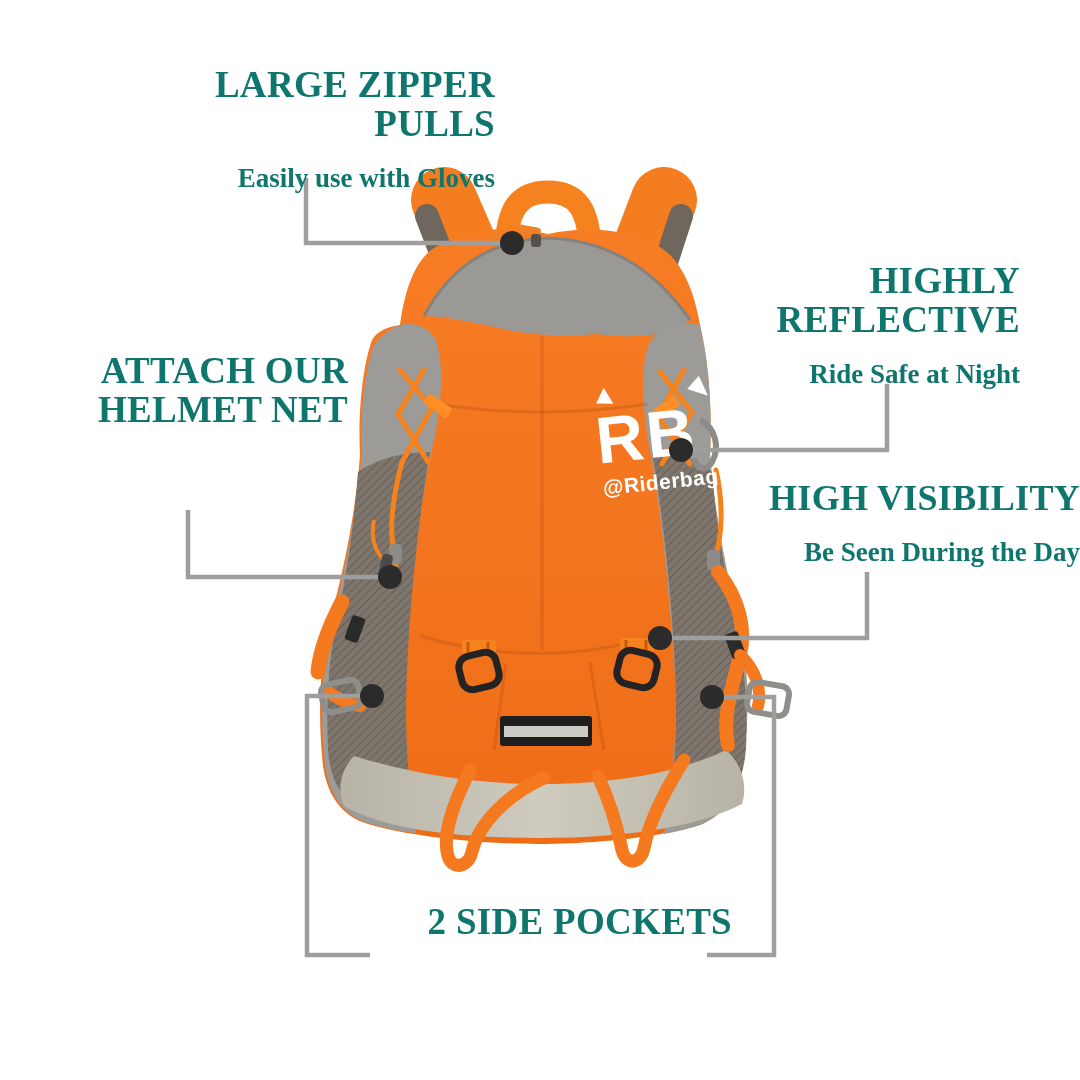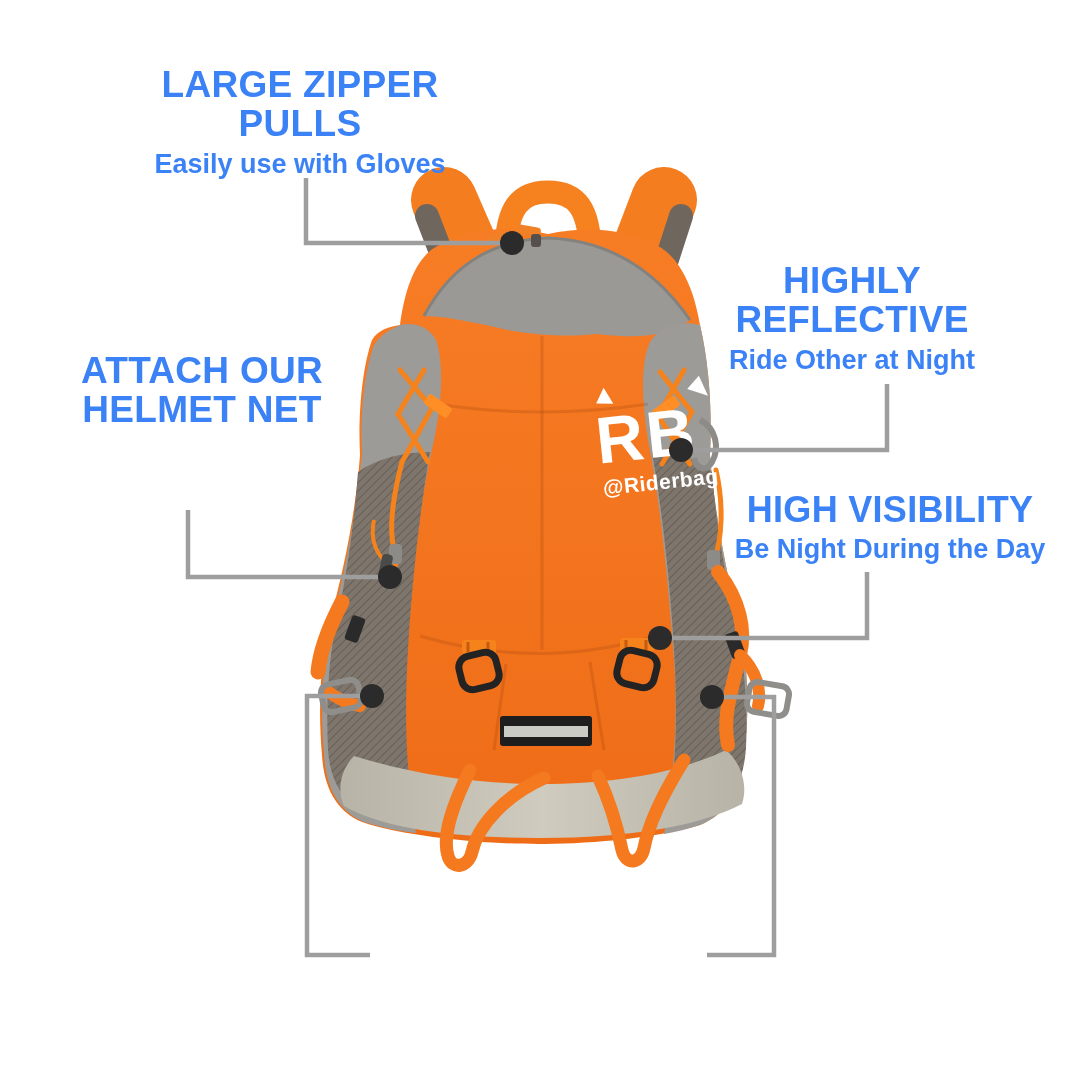--- a/index.html
+++ b/index.html
@@ -1,27 +1,27 @@
 <!DOCTYPE html>
 <html><head>
 <meta charset="utf-8">
 <style>
   html,body{margin:0;padding:0;background:#ffffff;}
   .stage{
     position:relative;width:1080px;height:1080px;background:#ffffff;overflow:hidden;
     font-family:"Liberation Sans",sans-serif;color:#111111;
   }
   .stage svg{position:absolute;left:0;top:0;}
-  .callout{position:absolute;text-align:center;color:#3b82f6;}
+  .callout{position:absolute;text-align:right;color:#0f766e;font-family:Liberation Serif, serif;}
   .callout h2{margin:0;font-weight:bold;font-size:37px;line-height:1.05;letter-spacing:.3px;}
-  .callout p{margin:6px 0 0 0;font-weight:bold;font-size:27px;line-height:1.1;}
+  .callout p{margin:20px 0 0 0;font-weight:bold;font-size:27px;line-height:1.1;}
   .co-a{left:105px;top:66px;width:390px;}
-  .co-b{left:716px;top:262px;width:272px;}
+  .co-b{left:748px;top:262px;width:272px;}
   .co-c{left:56px;top:352px;width:292px;}
-  .co-d{left:700px;top:491px;width:380px;}
+  .co-d{left:700px;top:480px;width:380px;}
   .co-d h2{font-size:36px;}
   .co-e{left:348px;top:903px;width:384px;}
 </style>
 </head>
 <body>
 
 <div class="stage">
 
   <svg width="1080" height="1080" viewBox="0 0 1080 1080">
     <defs>
@@ -230,28 +230,29 @@
     </g>
   </svg>
 
   <div class="callout co-a">
     <h2>LARGE ZIPPER PULLS</h2>
     <p>Easily use with Gloves</p>
   </div>
 
   <div class="callout co-b">
     <h2>HIGHLY REFLECTIVE</h2>
-    <p>Ride Other at Night</p>
+    <p>Ride Safe at Night</p>
   </div>
 
   <div class="callout co-c">
     <h2>ATTACH OUR HELMET NET</h2>
   </div>
 
   <div class="callout co-d">
     <h2>HIGH VISIBILITY</h2>
-    <p>Be Night During the Day</p>
+    <p>Be Seen During the Day</p>
   </div>
 
   <div class="callout co-e">
+    <h2>2 SIDE POCKETS</h2>
   </div>
 
 </div>
 
 </body></html>

